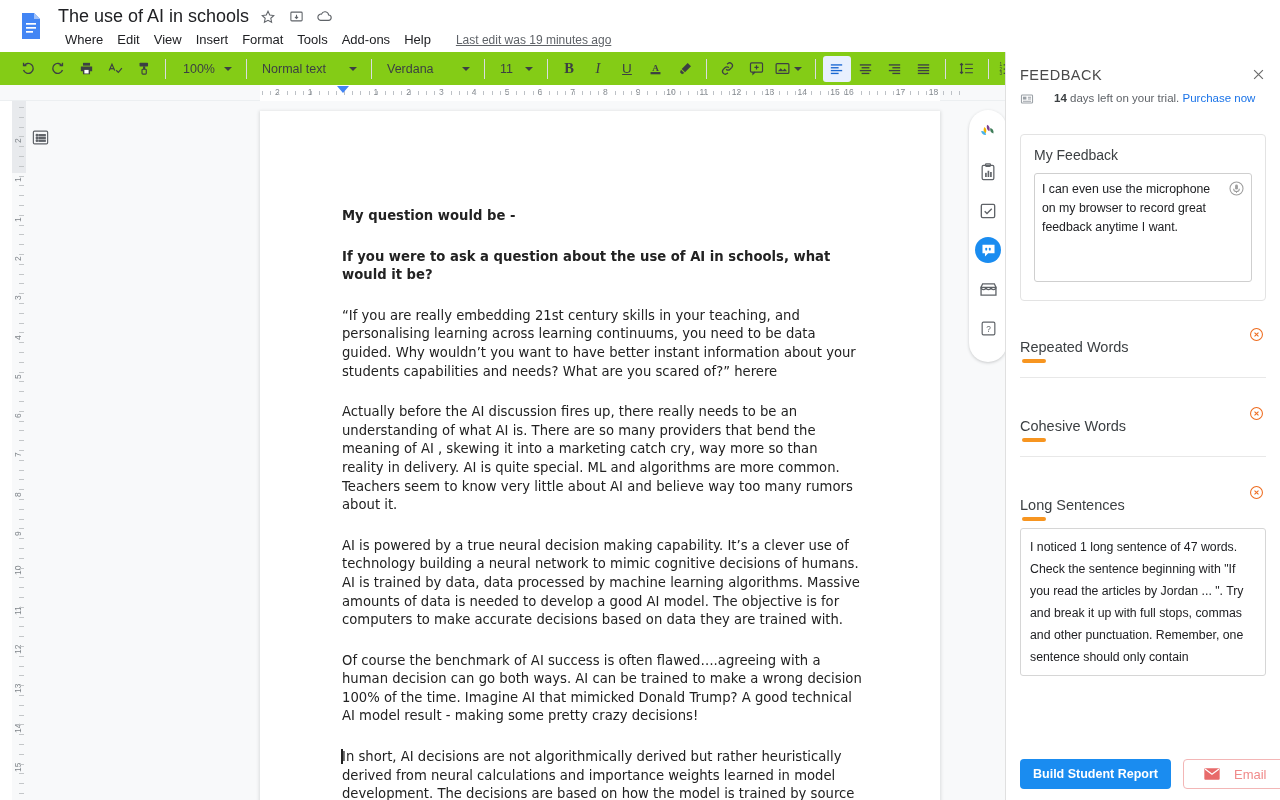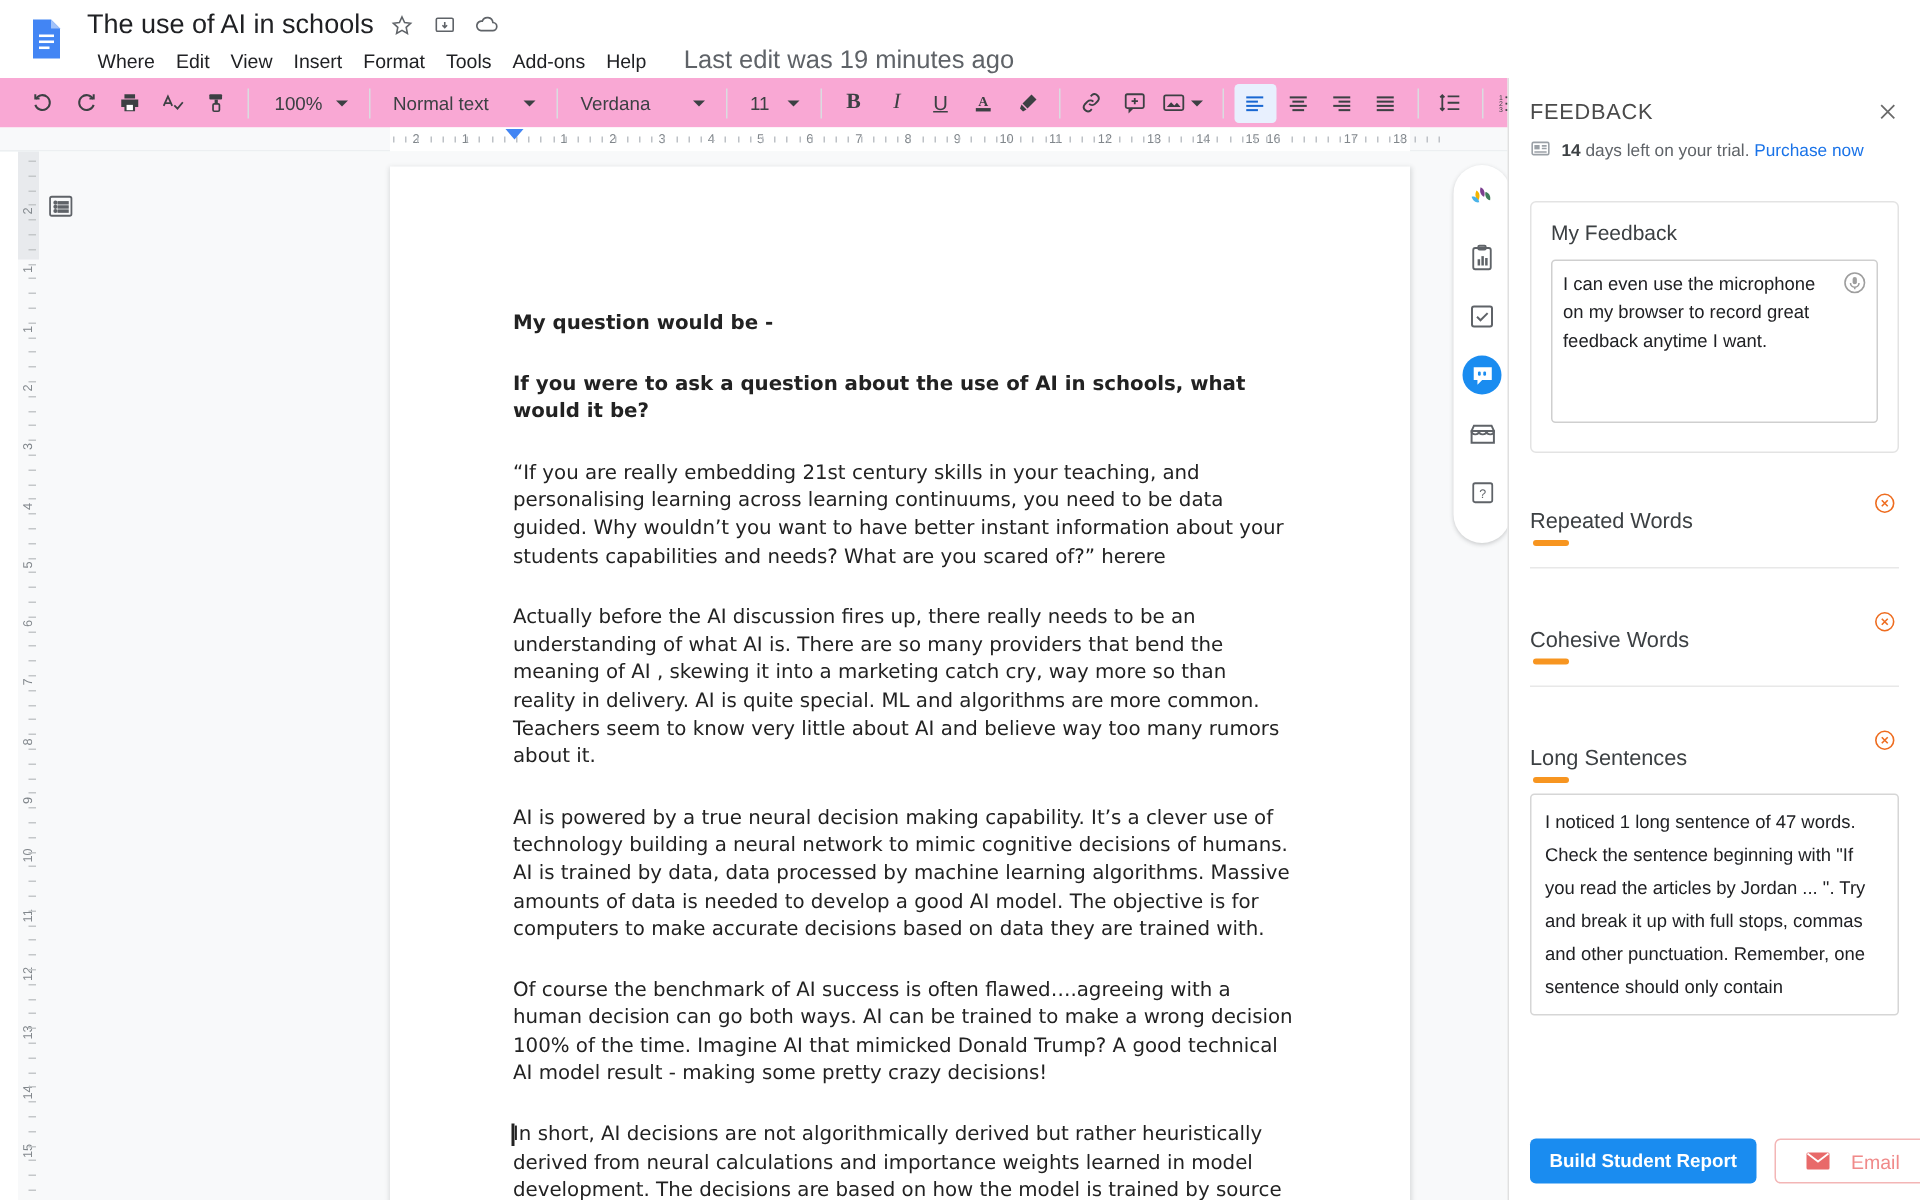--- a/index.html
+++ b/index.html
@@ -14,21 +14,21 @@
 
   
   .topbar { position:absolute; top:0; left:0; width:1280px; height:52px; background:#fff; }
   .doc-icon { position:absolute; left:16px; top:11px; width:30px; height:30px; }
   .doc-icon svg { display:block; }
   .doc-title-row { position:absolute; left:58px; top:6px; display:flex; align-items:center; gap:10px; }
   .doc-title { font-size:18px; color:#202124; font-weight:400; letter-spacing:0; }
   .title-ic { width:18px; height:18px; color:#5f6368; display:inline-flex; align-items:center; justify-content:center; cursor:pointer; }
   .menu-row { position:absolute; left:58px; top:30px; display:flex; align-items:center; gap:0px; }
   .menu-item { font-size:13px; color:#202124; padding:2px 7px; border-radius:4px; cursor:pointer; }
-  .last-edit { font-size:17px; color:#5f6368; margin-left:18px; cursor:pointer; }
+  .last-edit { font-size:12px; color:#5f6368; margin-left:18px; text-decoration:underline; cursor:pointer; }
   .topright { position:absolute; right:10px; top:8px; display:flex; align-items:center; gap:10px; }
   .tr-icon { width:32px; height:32px; display:flex; align-items:center; justify-content:center; color:#5f6368; cursor:pointer; border-radius:50%; }
   .share-btn {
     display:flex; align-items:center; gap:8px;
     background:#1a73e8; color:#fff; border:none; border-radius:18px;
     height:36px; padding:0 20px 0 16px; font-size:14px; font-weight:500;
     cursor:pointer; font-family:"Liberation Sans", sans-serif;
   }
   .avatar {
     width:32px; height:32px; border-radius:50%;
@@ -37,21 +37,21 @@
     border:1px solid #dadce0; overflow:hidden; position:relative; cursor:pointer;
   }
   .avatar .hair { position:absolute; left:4px; top:2px; width:24px; height:12px; background:#d8c09a; border-radius:12px 12px 4px 4px; }
   .avatar .face { position:absolute; left:7px; top:8px; width:18px; height:19px; background:#f0cfae; border-radius:9px 9px 10px 10px; }
   .avatar .glasses { position:absolute; left:7px; top:14px; width:18px; height:5px; border-top:1.5px solid #5a4632; }
   .avatar .shirt { position:absolute; left:1px; bottom:0; width:30px; height:9px; background:#3b3b3f; border-radius:12px 12px 0 0; }
 
   
   .toolbar {
     position:absolute; top:52px; left:0; width:1280px; height:33px;
-    background:#f9a8d4; display:flex; align-items:center; padding-left:14px; gap:1px;
+    background:#84cc16; display:flex; align-items:center; padding-left:14px; gap:1px;
   }
   .tb-btn { width:28px; height:26px; display:flex; align-items:center; justify-content:center; color:#3c4043; cursor:pointer; border-radius:3px; }
   .tb-btn.active { background:#e8f0fe; color:#1967d2; }
   .tb-sep { width:1px; height:20px; background:#dadce0; margin:0 6px; }
   .tb-select { display:flex; align-items:center; height:26px; padding:0 2px 0 8px; cursor:pointer; border-radius:3px; gap:4px; }
   .tb-select .lbl { font-size:12.5px; color:#3c4043; white-space:nowrap; }
   .caret { width:0;height:0;border-left:4px solid transparent;border-right:4px solid transparent;border-top:4px solid #3c4043; margin:0 5px; }
   .tb-combo { display:flex; align-items:center; cursor:pointer; }
 
   
@@ -96,21 +96,21 @@
   .rail-ic.sel { background:#1a8cf0; color:#fff; }
 
   
   .sidebar {
     position:absolute; top:52px; right:0; width:275px; height:748px;
     background:#fff; border-left:1px solid #e0e0e0; overflow:hidden;
   }
   .sb-head { position:relative; padding:14px 14px 0 14px; }
   .sb-title { font-size:14.5px; color:#4a4a4a; letter-spacing:.5px; font-weight:400; }
   .sb-close { position:absolute; right:12px; top:12px; width:20px; height:20px; color:#6b6b6b; cursor:pointer; display:flex; align-items:center; justify-content:center; }
-  .sb-trial { display:flex; align-items:center; gap:7px; padding:8px 14px 0 14px; font-size:11.5px; color:#5f6368; }
+  .sb-trial { display:flex; gap:20px; padding:8px 14px 0 14px; font-size:11.5px; color:#5f6368; }
   .sb-trial b { color:#3c4043; font-weight:700; }
   .sb-trial a { color:#1a73e8; text-decoration:none; cursor:pointer; }
   .sb-scroll { position:absolute; top:82px; left:0; right:0; bottom:52px; overflow:hidden; padding:0 14px; }
 
   .card {
     border:1px solid #e3e3e3; border-radius:4px; background:#fff; padding:12px 13px 14px 13px; margin-bottom:12px;
   }
   .card-title { font-size:14px; color:#3c4043; margin-bottom:10px; }
   .ta-wrap { position:relative; }
   textarea.ta {

